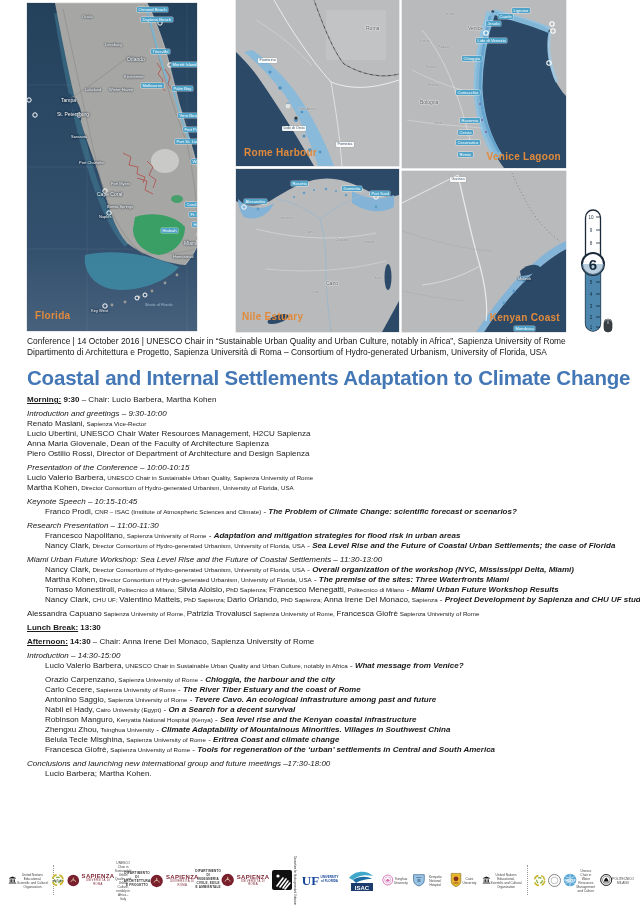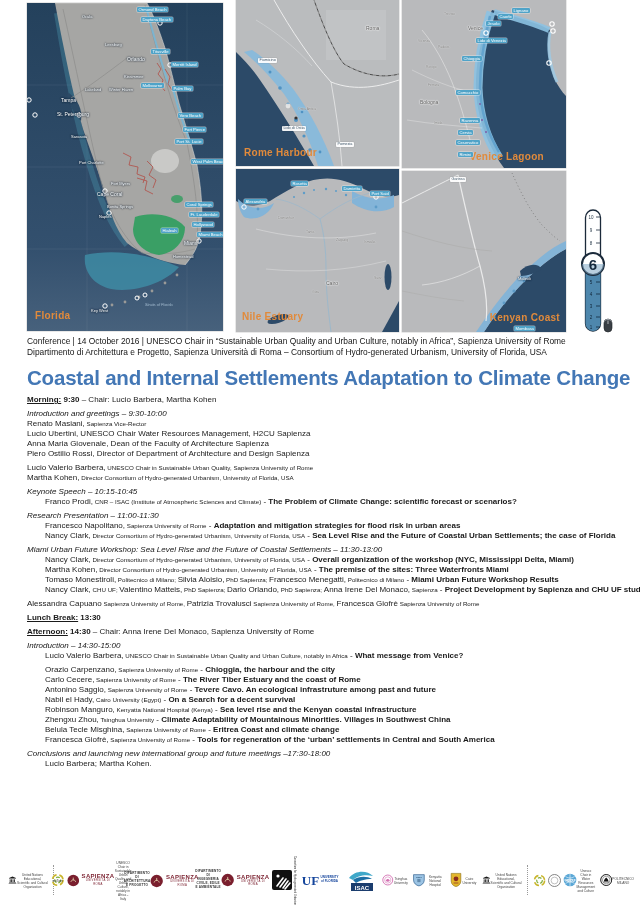--- a/index.html
+++ b/index.html
@@ -1,21 +1,21 @@
 <!DOCTYPE html>
 <html><head>
 <meta charset="utf-8">
 <style>
   html,body{margin:0;padding:0;background:#888;}
   .poster{position:relative;width:640px;height:905px;background:#ffffff;
     font-family:"Liberation Sans",sans-serif;color:#1a1a1a;overflow:hidden;}
   
   .panel{position:absolute;overflow:hidden;box-shadow:0 0 0 .5px rgba(0,0,0,.18);}
   .panel svg{position:absolute;left:0;top:0;}
-  #p-florida{left:27px;top:3px;width:196px;height:328px;}
+  #p-florida{left:27px;top:3px;width:170px;height:328px;}
   #p-rome{left:236px;top:0;width:163px;height:166px;}
   #p-nile{left:236px;top:169px;width:163px;height:163px;}
   #p-venice{left:402px;top:0;width:164px;height:168px;}
   #p-kenya{left:402px;top:171px;width:164px;height:161px;}
   #thermo{position:absolute;left:567px;top:0;width:73px;height:335px;}
   .map-title{position:absolute;font-size:10px;font-weight:bold;color:#e18a3b;letter-spacing:.3px;white-space:nowrap;}
   .ml{position:absolute;font-size:4px;line-height:1;color:#fff;white-space:nowrap;
       text-shadow:0 0 2px rgba(5,25,45,.95),0 0 2px rgba(5,25,45,.8);}
   .ml-w5{font-size:5px;}
   .ml-cyan{background:#4fa3c8;color:#fff;padding:.5px 1.5px;border-radius:1px;font-size:4.2px;
@@ -30,21 +30,21 @@
   .hline{font-size:8.4px;line-height:11px;white-space:nowrap;color:#161616;}
   .title{font-size:20.5px;font-weight:bold;color:#4377b5;letter-spacing:-.2px;margin:8px 0 5px 0;white-space:nowrap;}
   .venue{font-size:8.4px;line-height:11px;white-space:nowrap;}
   .sec{margin-top:4px;}
   .sec-h{font-size:8px;font-style:italic;line-height:10px;white-space:nowrap;color:#161616;}
   .line{font-size:8px;line-height:10px;white-space:nowrap;}
   .ind{padding-left:18px;}
   .r-bu{font-weight:bold;text-decoration:underline;}
   .r-b{font-weight:bold;}
   .r-a{font-size:6.2px;}
-  .r-t{font-weight:bold;}
+  .r-t{font-weight:bold;font-style:italic;}
   
   .logos{position:absolute;left:8px;top:858px;width:626px;height:44px;display:flex;
     align-items:center;justify-content:space-between;}
   .logo{display:flex;flex-direction:row;align-items:center;justify-content:center;text-align:center;}
   .logo .cap{font-size:3.2px;line-height:1.25;color:#444;margin-top:1px;}
   .sep{border-left:1px dotted #999;height:30px;}
   .sap-word{font-size:6px;font-weight:bold;color:#7a1f2e;letter-spacing:.3px;line-height:1;}
   .sap-sub{font-size:2.8px;color:#7a1f2e;letter-spacing:.3px;line-height:1.3;}
   .dept-cap{font-size:3.1px;line-height:1.25;color:#333;font-weight:bold;letter-spacing:.2px;}
   .row{display:flex;align-items:center;gap:2px;}
@@ -240,21 +240,21 @@
       <path d="M20,30 C45,60 58,100 68,140" stroke="#eaeaea" stroke-width=".7" fill="none" opacity=".8"></path>
       <path d="M10,70 C30,80 50,88 68,92" stroke="#eaeaea" stroke-width=".6" fill="none" opacity=".7"></path>
       <path d="M5,120 C30,124 55,126 80,128" stroke="#eaeaea" stroke-width=".6" fill="none" opacity=".7"></path>
       <g fill="none" stroke="#ffffff" stroke-width="1.1">
         <circle cx="150" cy="24" r="2.2"></circle>
           <circle cx="151" cy="31" r="2.2"></circle>
           <circle cx="147" cy="63" r="2.2"></circle>
         <circle cx="84" cy="33" r="2.2"></circle>
       </g>
     </svg>
-    <span class="map-title" style="right:22px;bottom:6px">Venice Lagoon</span>
+    <span class="map-title" style="right:5px;bottom:6px">Venice Lagoon</span>
   <span class="ml ml-gray" style="left: 66px; top: 26px;">Venice</span>
       <span class="ml ml-gray" style="left: 18px; top: 100px;">Bologna</span>
       <span class="ml ml-faint" style="left: 42px; top: 13px;">Treviso</span>
       <span class="ml ml-faint" style="left: 16px; top: 40px;">Vicenza</span>
       <span class="ml ml-faint" style="left: 36px; top: 46px;">Padova</span>
       <span class="ml ml-faint" style="left: 24px; top: 66px;">Rovigo</span>
       <span class="ml ml-faint" style="left: 26px; top: 84px;">Ferrara</span>
       <span class="ml ml-faint" style="left: 32px; top: 122px;">Imola</span>
       <span class="ml ml-cyan" style="left: 110px; top: 8px;">Lignano</span>
       <span class="ml ml-cyan" style="left: 96px; top: 14px;">Caorle</span>
@@ -343,20 +343,21 @@
           <div class="line"><span class="r-bu">Morning:</span><span class="r-b"> 9:30</span><span class="r-p"> – Chair: Lucio Barbera, Martha Kohen</span></div>
         </div>
         <div class="sec">
           <div class="sec-h">Introduction and greetings – 9:30-10:00</div>
           <div class="line"><span class="r-n">Renato Masiani,</span><span class="r-a"> Sapienza Vice-Rector</span></div>
           <div class="line"><span class="r-n">Lucio Ubertini, UNESCO Chair Water Resources Management, H2CU Sapienza</span></div>
           <div class="line"><span class="r-n">Anna Maria Giovenale, Dean of the Faculty of Architecture Sapienza</span></div>
           <div class="line"><span class="r-n">Piero Ostilio Rossi, Director of Department of Architecture and Design Sapienza</span></div>
         </div>
         <div class="sec">
+          <div class="sec-h">Presentation of the Conference – 10:00-10:15</div>
           <div class="line"><span class="r-n">Lucio Valerio Barbera,</span><span class="r-a"> UNESCO Chair in Sustainable Urban Quality, Sapienza University of Rome</span></div>
           <div class="line"><span class="r-n">Martha Kohen,</span><span class="r-a"> Director Consortium of Hydro-generated Urbanism, University of Florida, USA</span></div>
         </div>
         <div class="sec">
           <div class="sec-h">Keynote Speech – 10:15-10:45</div>
           <div class="line ind"><span class="r-n">Franco Prodi,</span><span class="r-a"> CNR – ISAC (Institute of Atmospheric Sciences and Climate)</span><span class="r-p"> - </span><span class="r-t">The Problem of Climate Change: scientific forecast or scenarios?</span></div>
         </div>
         <div class="sec">
           <div class="sec-h">Research Presentation – 11:00-11:30</div>
           <div class="line ind"><span class="r-n">Francesco Napolitano,</span><span class="r-a"> Sapienza University of Rome</span><span class="r-p"> - </span><span class="r-t">Adaptation and mitigation strategies for flood risk in urban areas</span></div>

